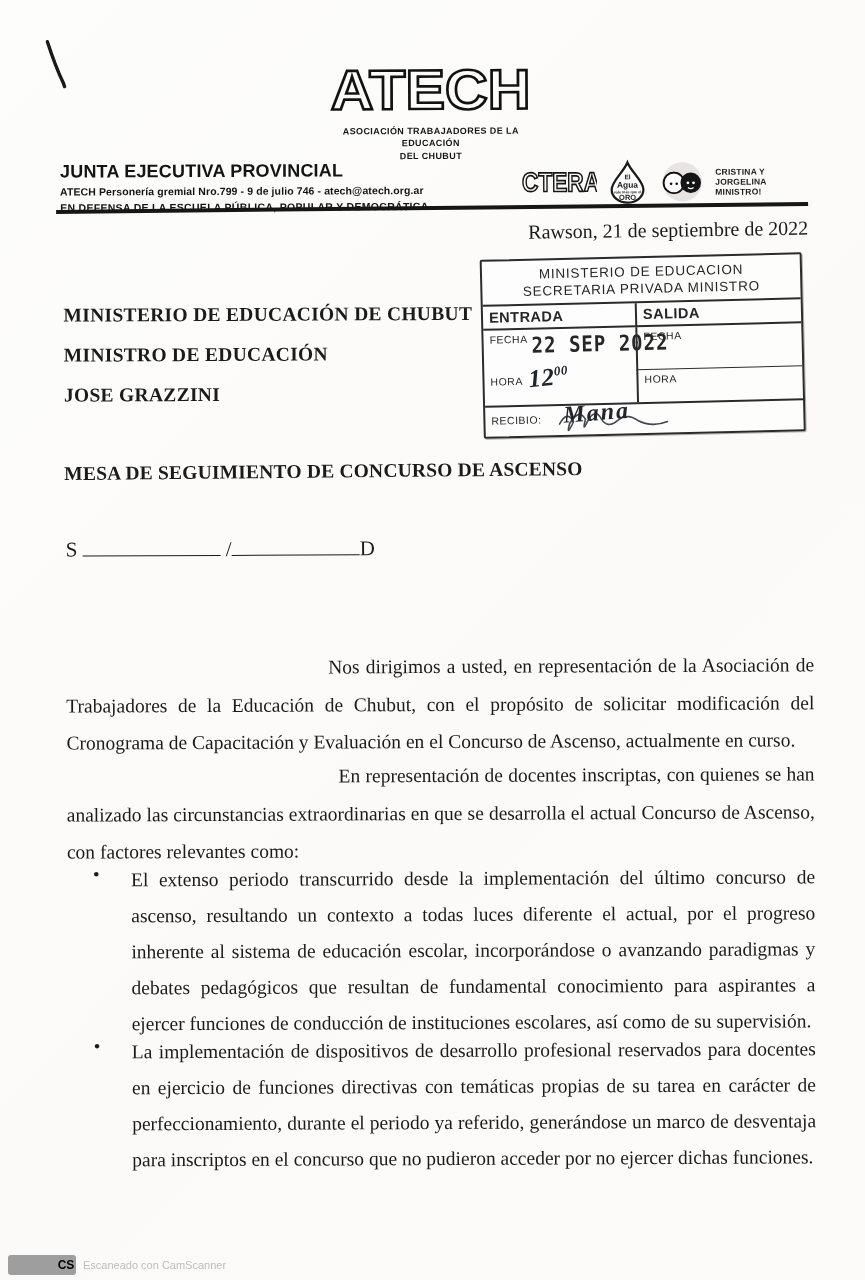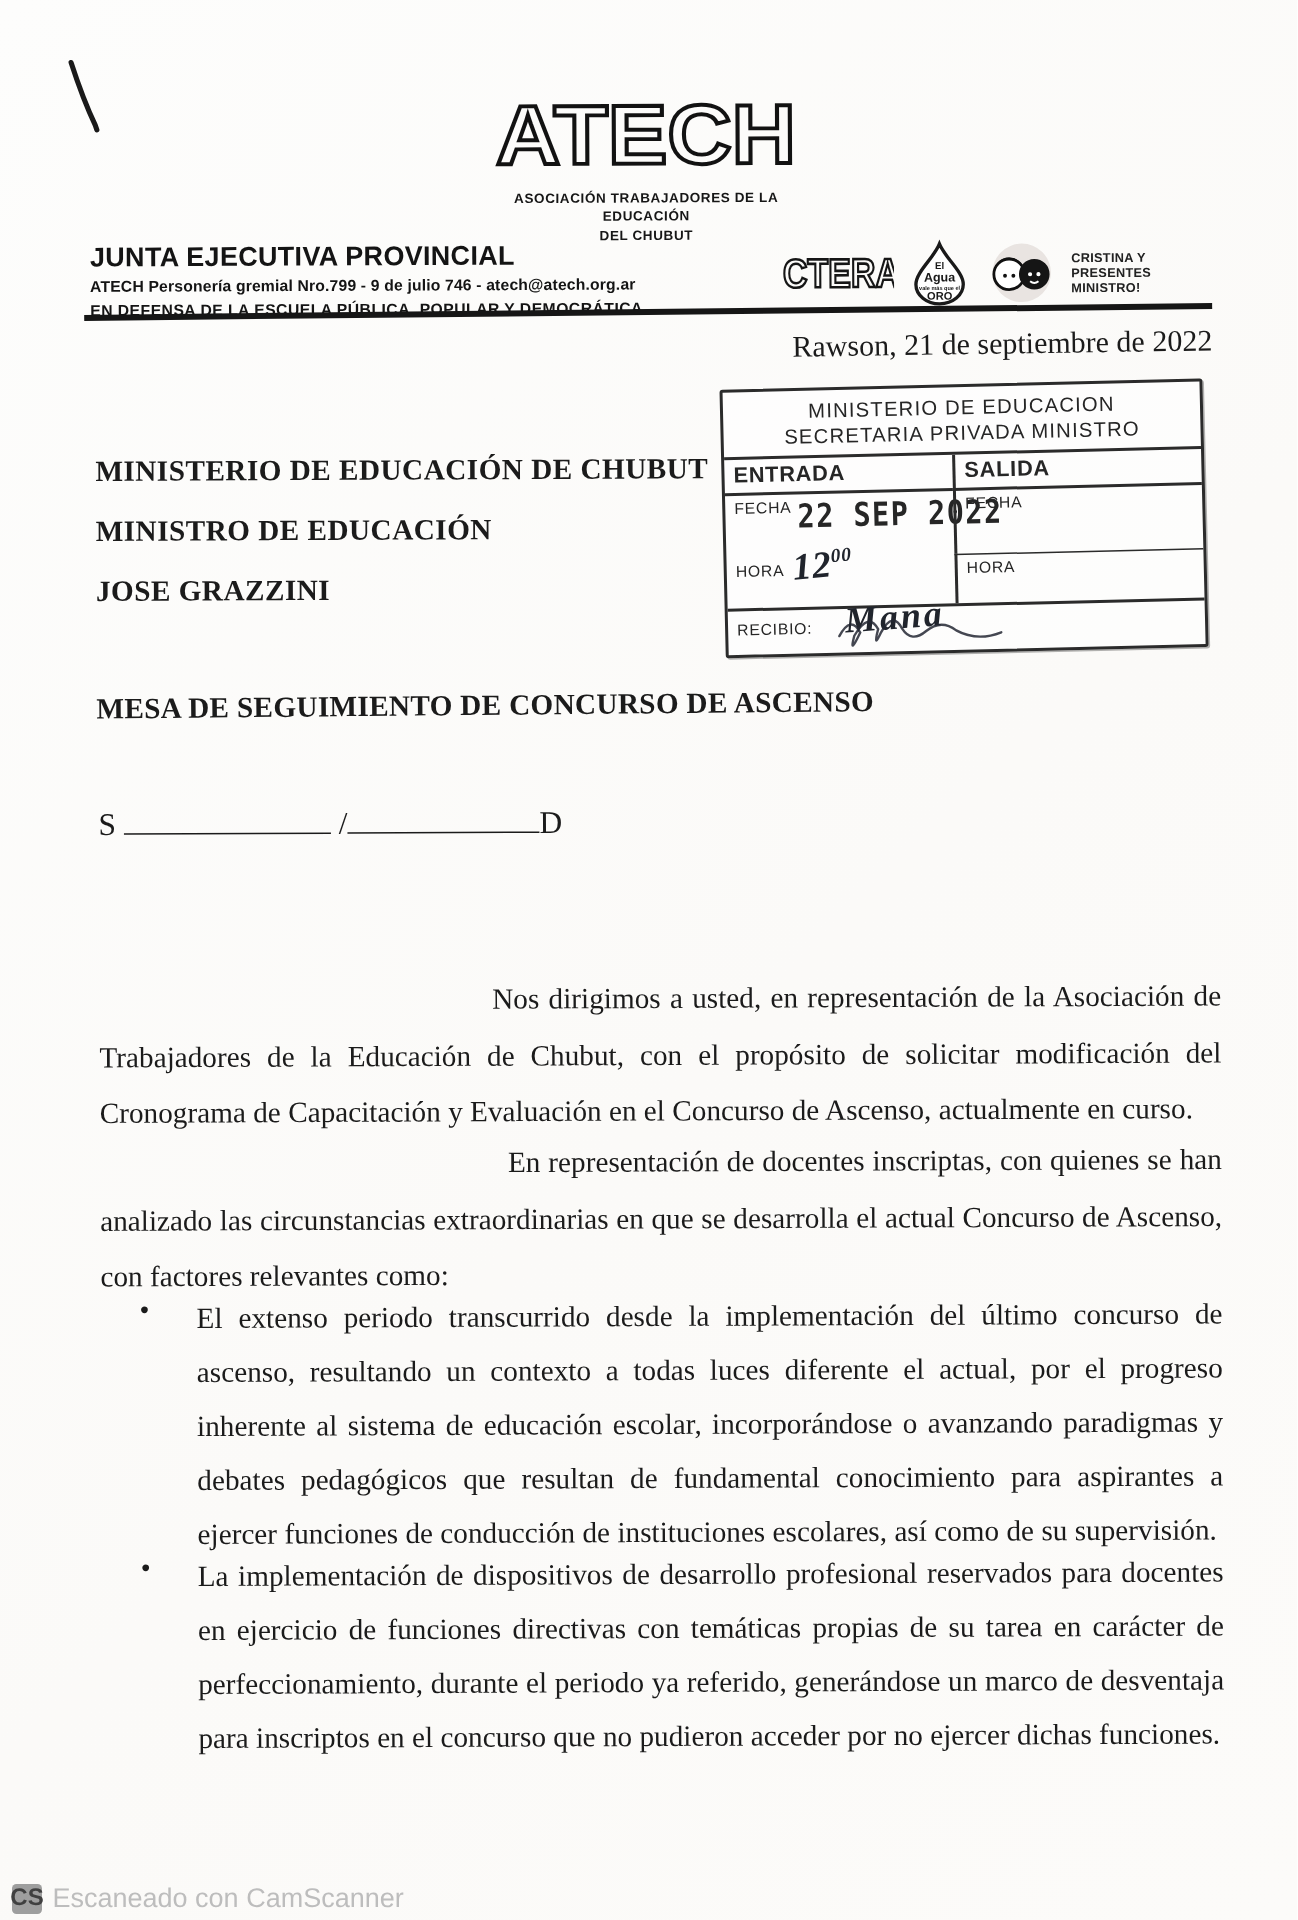--- a/index.html
+++ b/index.html
@@ -57,24 +57,24 @@
   .p1{top:648px;text-indent:262px;}
   .p2{top:757px;text-indent:272px;}
   .bullet{left:92px;width:722px;display:flex;}
   .b1{top:861px;}
   .b2{top:1033px;}
   .bdot{width:38px;font-size:19px;padding-top:1px;}
   .btext{flex:1;font-size:19.5px;line-height:36px;text-align:justify;}
 
   
   .cs-footer{left:8px;top:1255px;display:flex;align-items:center;gap:7px;}
-  .cs-badge{width:20px;height:20px;background:#9e9e9e;color:#404040;border-radius:3px;
-    font-family:"Liberation Sans",sans-serif;font-weight:bold;font-size:16px;
-    display:flex;align-items:center;justify-content:center;}
-  .cs-text{font-family:"Liberation Sans",sans-serif;font-size:18px;color:#bdbdbd;}
+  .cs-badge{width:20px;height:20px;background:#9e9e9e;color:#000000;border-radius:3px;
+    font-family:"Liberation Sans",sans-serif;font-weight:bold;font-size:12px;
+    display:flex;align-items:center;justify-content:center;padding-left:48px;}
+  .cs-text{font-family:"Liberation Sans",sans-serif;font-size:11px;color:#bdbdbd;}
 </style>
 </head>
 <body>
 
 <div class="page">
 <div class="scan">
 
   <svg class="abs" style="left:38px;top:30px;" width="50" height="70">
     <path d="M12 10 Q 20 35 28 52 L 29 55" stroke="#1a1a1a" stroke-width="3.4" fill="none" stroke-linecap="round"></path>
   </svg>
@@ -109,21 +109,21 @@
       <circle cx="17" cy="23" r="11" fill="#ffffff" stroke="#111" stroke-width="2"></circle>
       <path d="M6 22 a11 11 0 0 1 22 0 l-2 -6 q-9 -7 -18 0 Z" fill="#111"></path>
       <circle cx="14" cy="24" r="1.4" fill="#111"></circle>
           <circle cx="20" cy="24" r="1.4" fill="#111"></circle>
       <circle cx="35" cy="23" r="11" fill="#151515"></circle>
       <circle cx="32" cy="23" r="1.5" fill="#fff"></circle>
           <circle cx="38" cy="23" r="1.5" fill="#fff"></circle>
       <path d="M32 28 q3 2.5 6 0" stroke="#fff" stroke-width="1.4" fill="none"></path>
     </svg>
     <div class="faces-cap">
-      <div>CRISTINA Y PRESENTES</div>
+      <div>CRISTINA Y JORGELINA</div>
       <div>MINISTRO!</div>
     </div>
   </div>
 
   <div class="abs hrule"></div>
 
   <div class="abs dateline">Rawson, 21 de septiembre de 2022</div>
 
   <div class="abs stamp">
     <div class="stamp-title">

